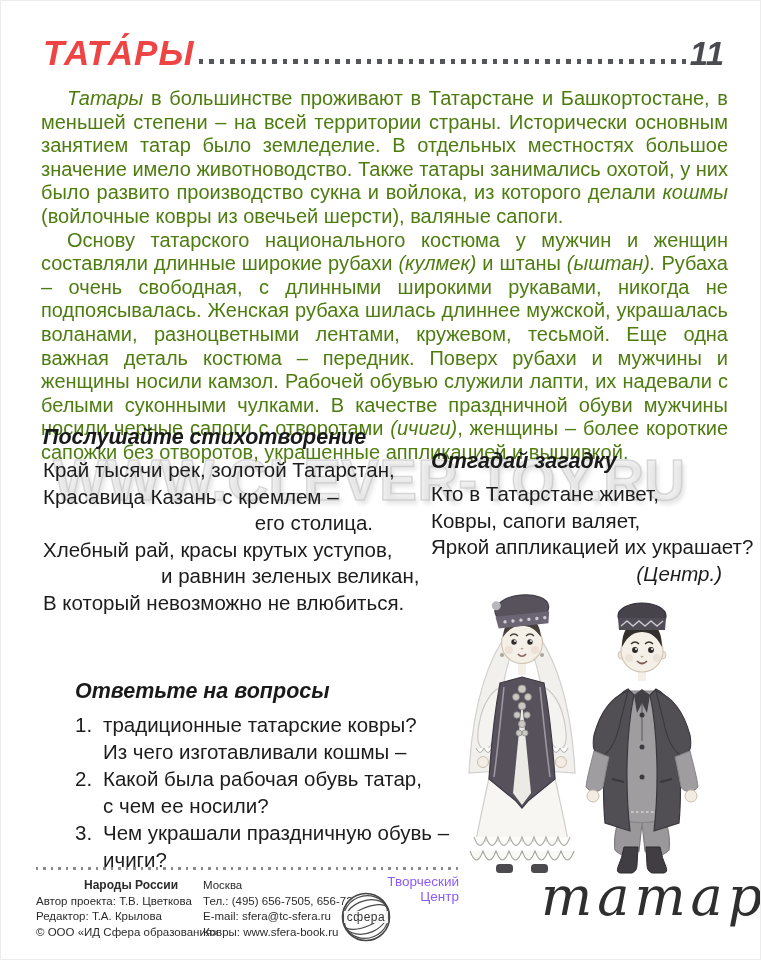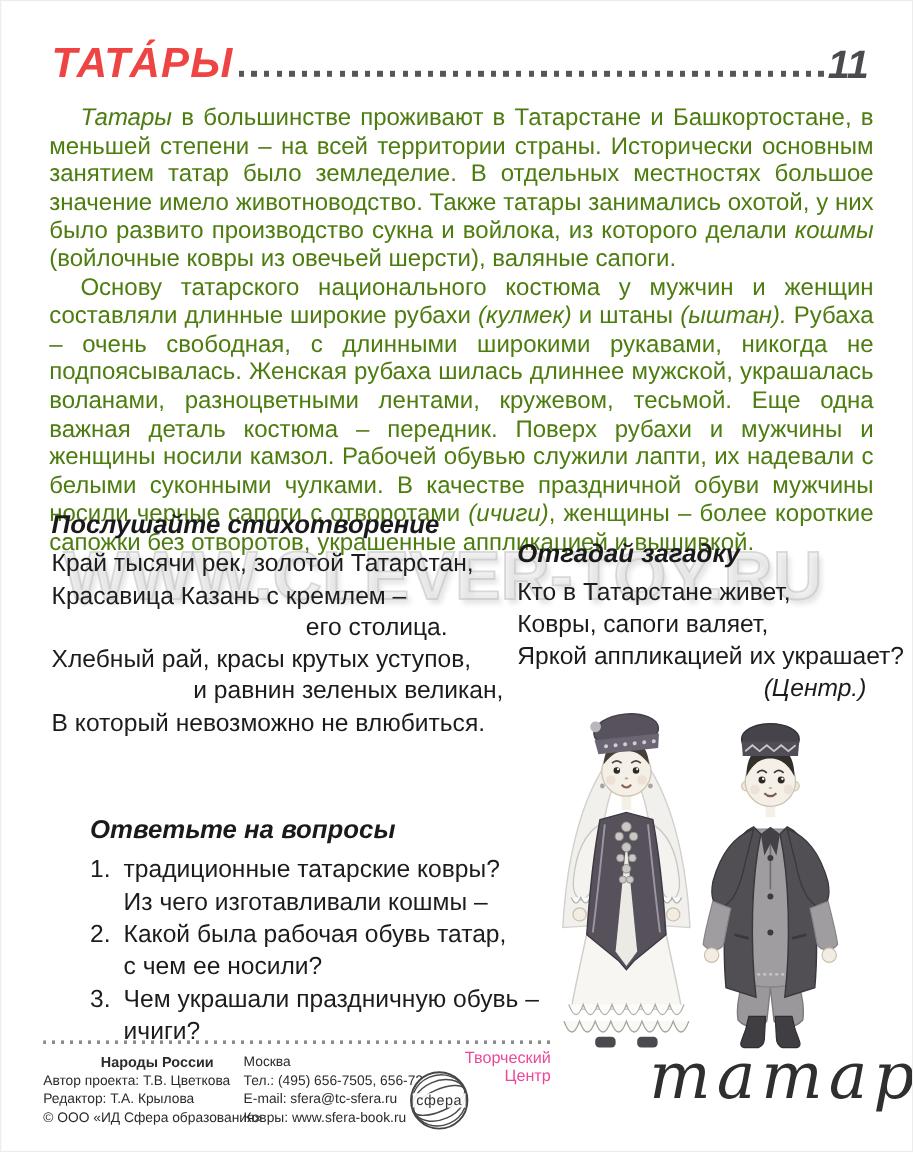--- a/index.html
+++ b/index.html
@@ -85,21 +85,21 @@
     position:absolute; left:35px; top:866px; width:424px; height:3px;
     background:repeating-linear-gradient(90deg,#8b8b8b 0 2.5px, transparent 2.5px 7.5px);
   }
   .footer-col { position:absolute; top:877px; font-size:11.5px; line-height:15.5px; color:#2b2b2b; }
   .footer-col.c1 { left:35px; }
   .footer-col.c2 { left:202px; }
   .footer-series { font-weight:bold; font-size:12px;padding-left:48px; }
   .logo { position:absolute; left:338px; top:872px; width:122px; height:78px; }
   .logo-text {
     position:absolute; right:2px; top:2px; text-align:right;
-    font-size:13.5px; line-height:14.5px; color:#ec4899;
+    font-size:13.5px; line-height:14.5px; color:#8b5cf6;
   }
   .logo-globe { position:absolute; left:0px; top:17px; }
   .handwritten {
     position:absolute; left:540px; top:864px;
     font-family:"DejaVu Serif", serif; font-style:italic;
     font-size:54px; letter-spacing:5px; color:#2f2f2f; z-index:1;
   }
 </style>
 </head>
 <body>

